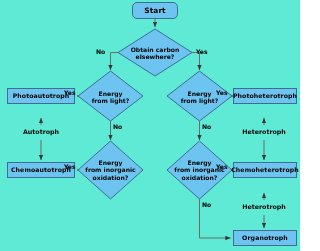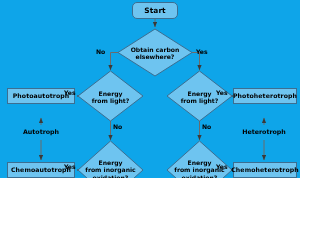--- a/index.html
+++ b/index.html
@@ -3,22 +3,22 @@
 <meta charset="utf-8">
 <style>
   html, body {
     margin: 0;
     padding: 0;
     background: #ffffff;
   }
   #canvas {
     position: relative;
     width: 300px;
-    height: 178px;
-    background: #0ea5e9;
+    height: 251px;
+    background: #5eead4;
     overflow: hidden;
     font-family: "DejaVu Sans", sans-serif;
   }
   #canvas svg.layer {
     position: absolute;
     left: 0;
     top: 0;
     width: 300px;
     height: 251px;
   }

